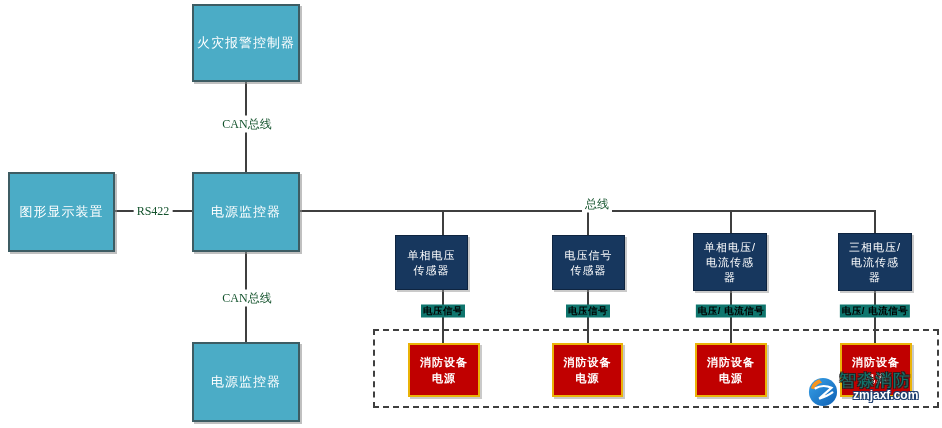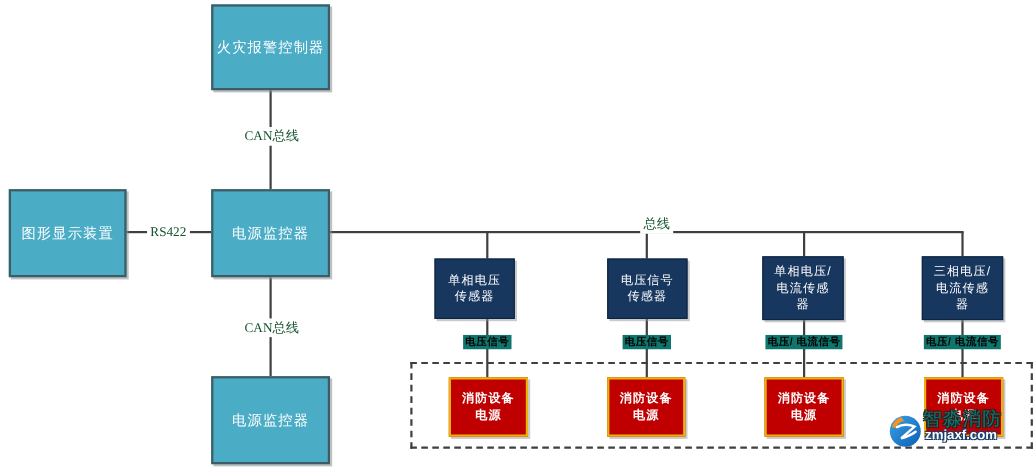--- a/index.html
+++ b/index.html
@@ -47,21 +47,21 @@
   .watermark{
     position:absolute;left:806px;top:369px;width:134px;height:42px;z-index:6;
   }
   .wm-logo{position:absolute;left:2px;top:8px;width:30px;height:30px;}
   .wm-name{
     position:absolute;left:33px;top:0px;
     font-size:17px;font-weight:normal;letter-spacing:1px;color:#0f766e;white-space:nowrap;
     text-shadow:-1px -1px 0 #222,1px -1px 0 #222,-1px 1px 0 #222,1px 1px 0 #222;
   }
   .wm-site{
-    position:absolute;left:35px;top:19px;
+    position:absolute;left:47px;top:19px;
     font-size:12px;font-weight:bold;color:#ffffff;white-space:nowrap;
     text-shadow:-1px -1px 0 #1a3c6e,1px -1px 0 #1a3c6e,-1px 1px 0 #1a3c6e,1px 1px 0 #1a3c6e;
   }
 </style>
 </head>
 <body>
 
 <div class="stage">
 
   <div class="line vline" style="left:245px;top:82px;height:90px;"></div>

